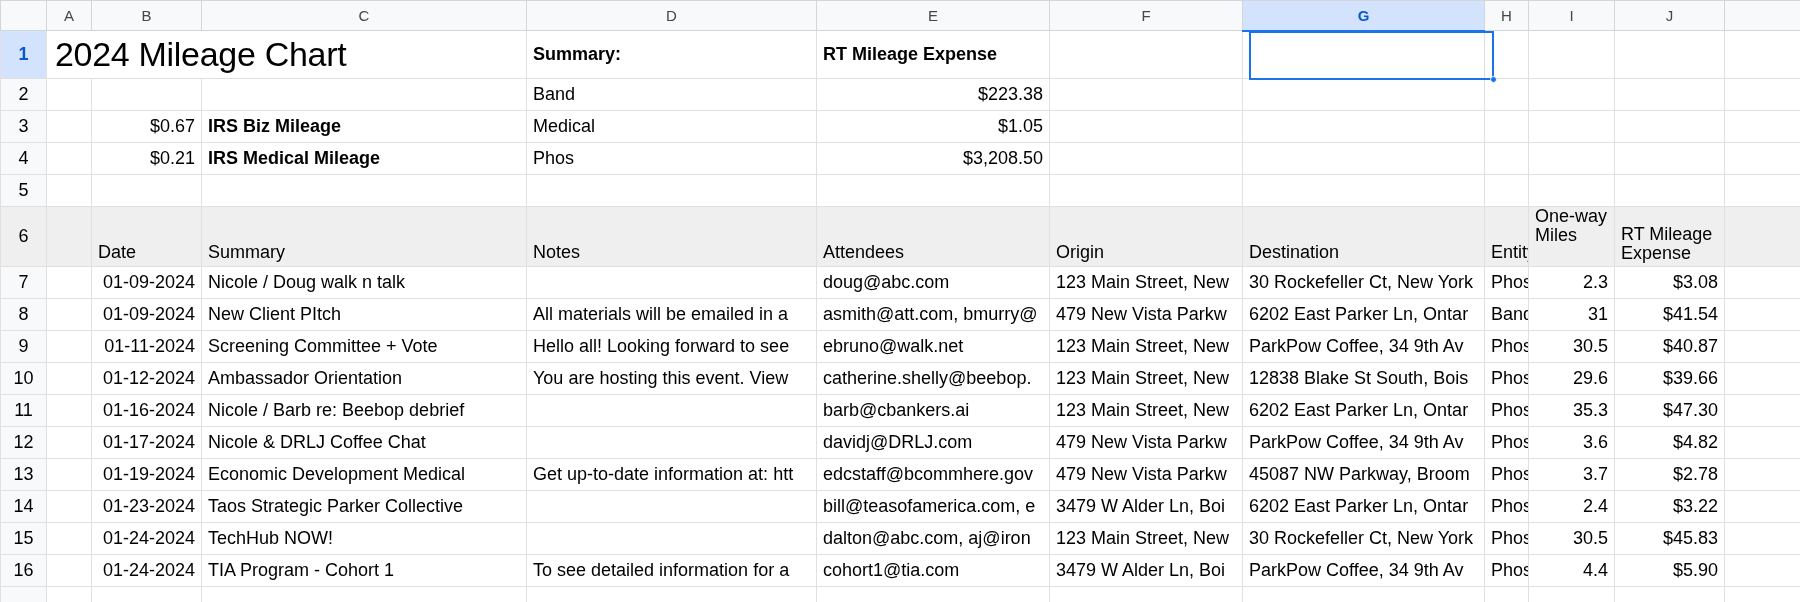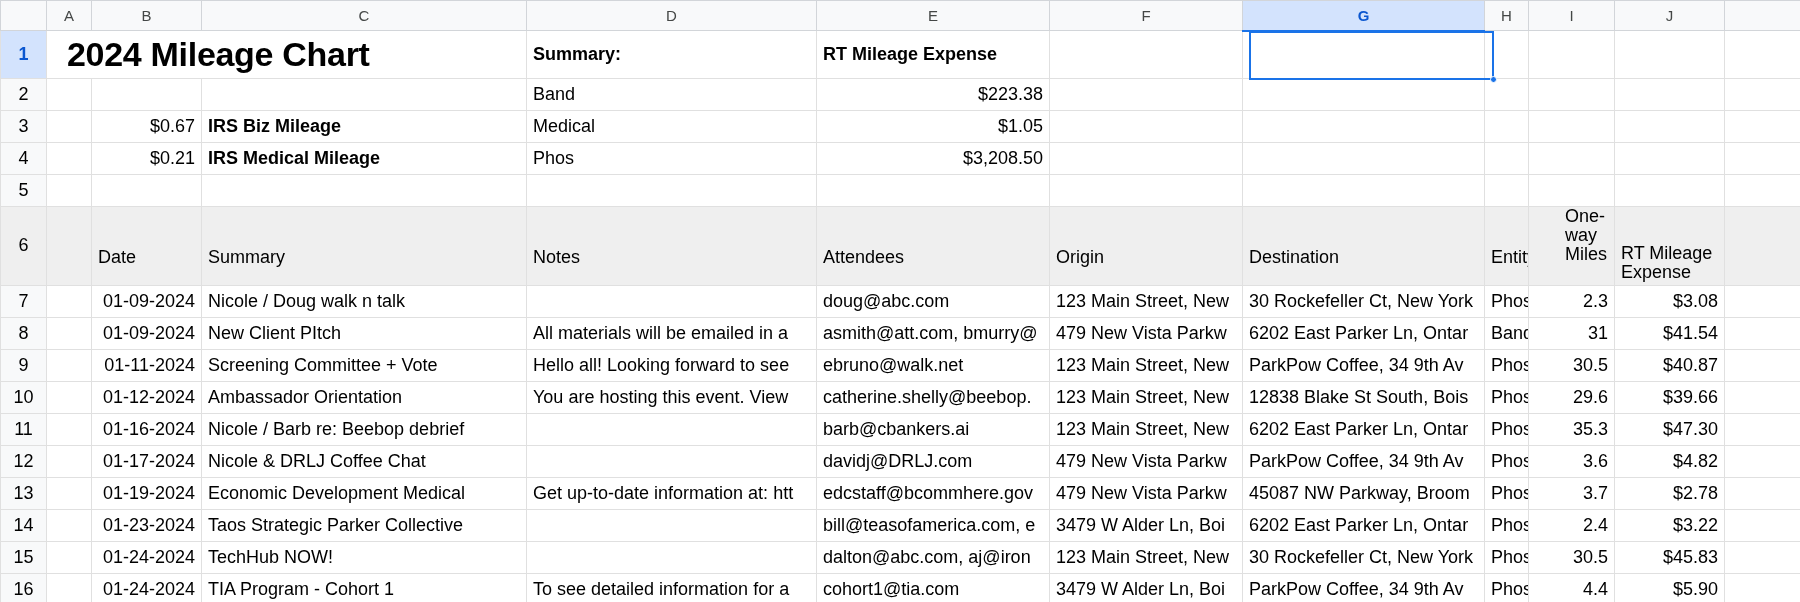--- a/index.html
+++ b/index.html
@@ -59,26 +59,26 @@
   }
   td.rowhead.hl { background: #d3e3fd; color: #0b57d0; font-weight: bold; }
 
   .cell { padding: 0 6px; height: 100%; display: flex; align-items: center; }
   .cell.right { justify-content: flex-end; }
   .cell.left { justify-content: flex-start; }
   .b { font-weight: bold; text-align: center; }
 
   .title-cell {
     font-size: 34px;
-    font-weight: bold;
+    font-weight: normal;
     letter-spacing: -0.3px;
-    padding-left: 20px;
+    padding-left: 8px;
   }
   .hdrrow td { background: #efefef; font-weight: bold; font-size: 18px; vertical-align: bottom; }
-  .hdrrow .cell { align-items: flex-end; padding-bottom: 17px; height: 100%; }
+  .hdrrow .cell { align-items: flex-end; padding-bottom: 3px; height: 100%; }
 
   
   .selbox {
     position: absolute;
     border: 2px solid #1a73e8;
     background: transparent;
     pointer-events: none;
   }
   .selhandle {
     position: absolute;
@@ -245,21 +245,21 @@
       <td>
         <div class="cell left">Origin</div>
       </td>
       <td>
         <div class="cell left">Destination</div>
       </td>
       <td>
         <div class="cell left">Entity</div>
       </td>
       <td>
-        <div class="cell left" style="white-space:normal;line-height:1.05;align-items:flex-end;padding-bottom:21px;margin-left:30px;">One-way Miles</div>
+        <div class="cell left" style="white-space:normal;line-height:1.05;align-items:flex-end;padding-bottom:21px;">One-way Miles</div>
       </td>
       <td>
         <div class="cell left" style="white-space:normal;line-height:1.05;align-items:flex-end;padding-bottom:3px;">RT Mileage Expense</div>
       </td>
       <td></td>
     </tr>
 
     <tr>
       <td class="rowhead">7</td>
       <td></td>

